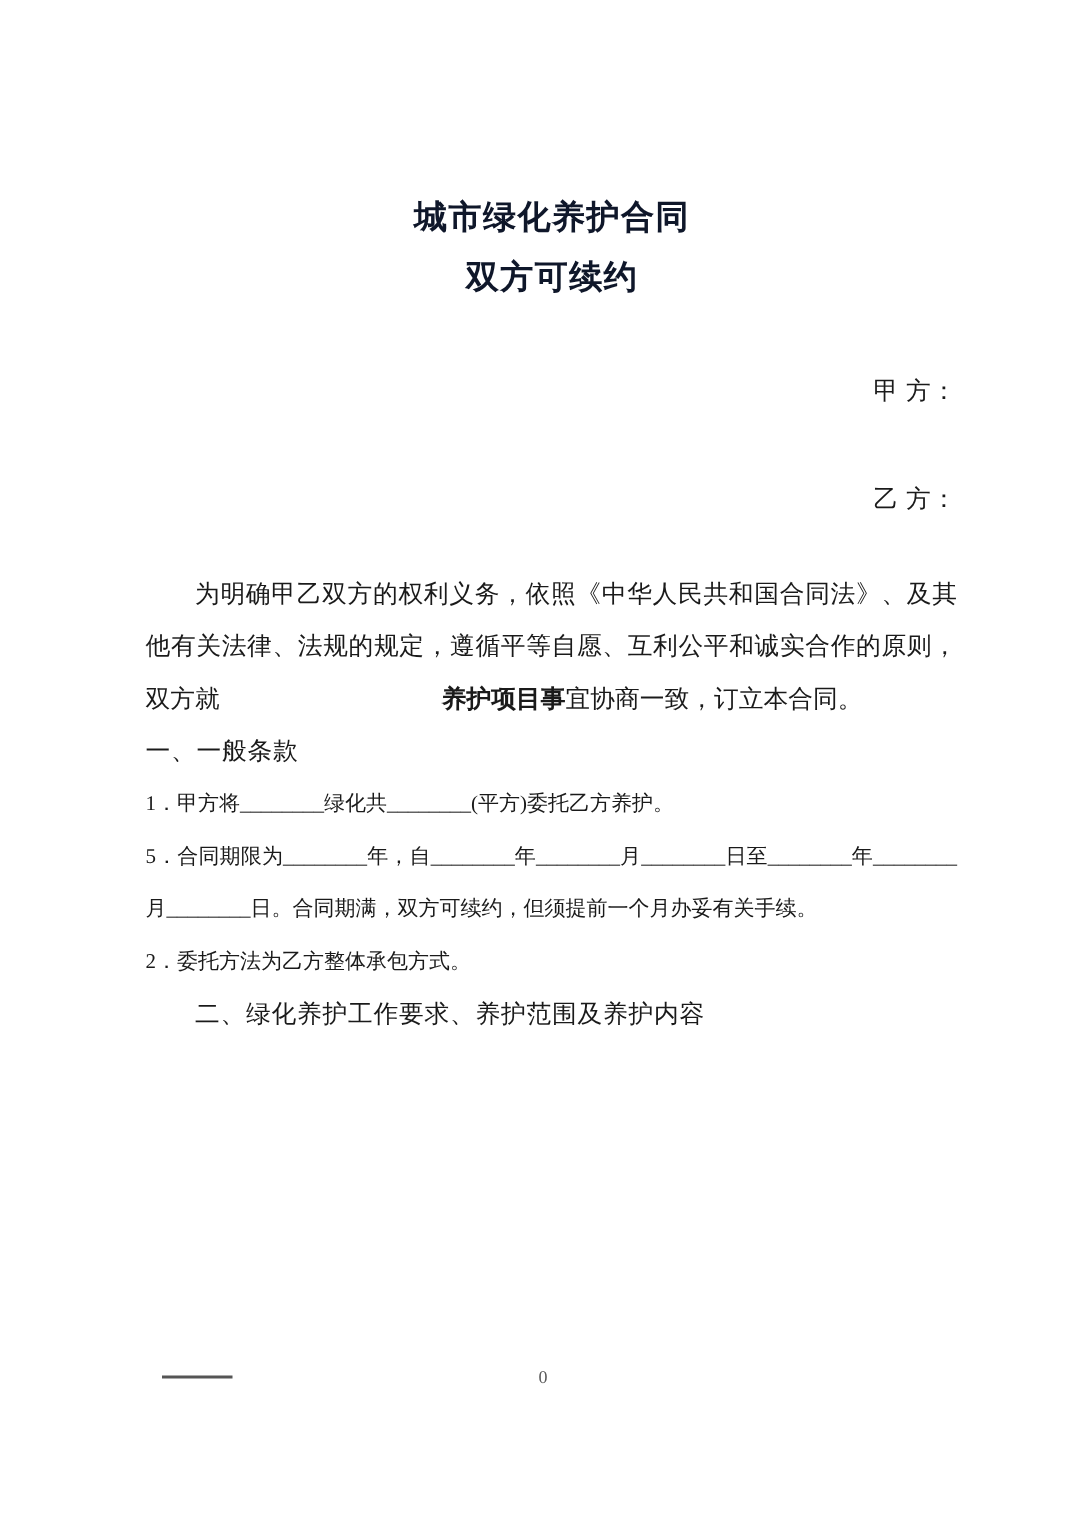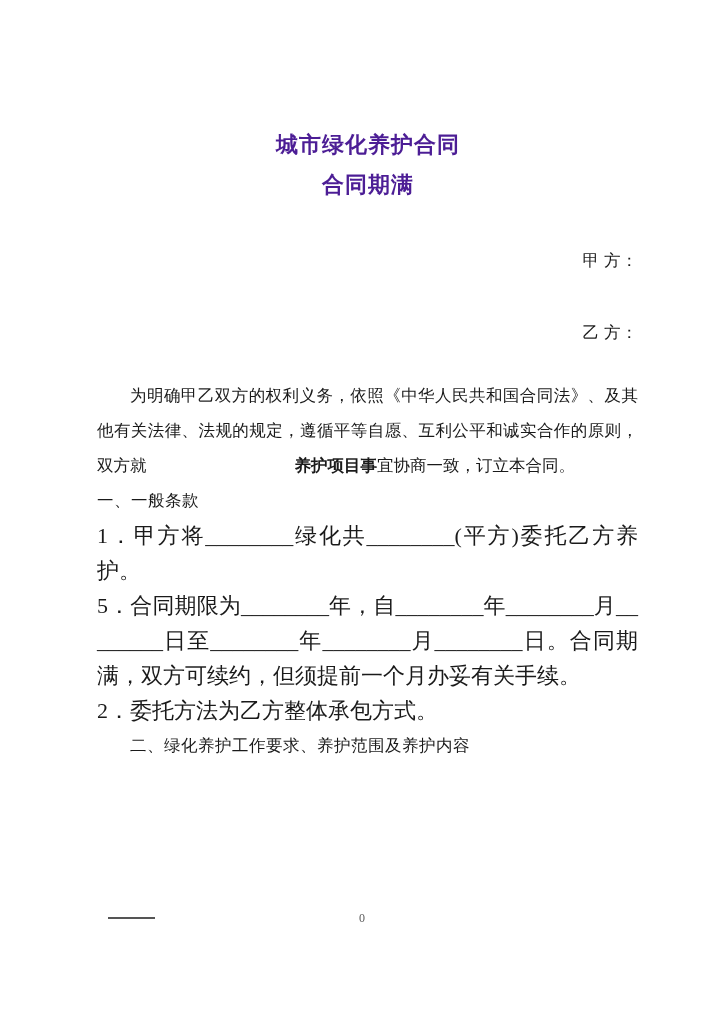--- a/index.html
+++ b/index.html
@@ -32,21 +32,21 @@
     width: 720px;
     text-align: center;
   }
   .doc-title .line {
     display: block;
     font-family: "Liberation Sans", "DejaVu Sans", sans-serif;
     font-weight: bold;
     font-size: 22px;
     line-height: 34px;
     letter-spacing: 1px;
-    color: #4c1d95;
+    color: #0f172a;
     padding-left: 16px;
   }
   .doc-title .line.second {
     margin-top: 6px;
   }
 
   
   .body-area {
     position: absolute;
     left: 97px;
@@ -78,21 +78,21 @@
     font-family: "Liberation Sans", "DejaVu Sans", sans-serif;
     font-weight: normal;
     font-size: 16.5px;
     line-height: 35px;
     margin: 0;
     letter-spacing: 0.5px;
   }
   .heading.indent2 { text-indent: 2em; }
 
   .item {
-    font-size: 22px;
+    font-size: 14px;
     line-height: 35px;
     margin: 0;
     text-align: justify;
     text-justify: inter-ideograph;
     word-break: break-all;
   }
   .item.indent2 { text-indent: 2em; }
 
   b, .b {
     font-family: "Liberation Sans", "DejaVu Sans", sans-serif;
@@ -137,21 +137,21 @@
     left: 2px;
   }
 </style>
 </head>
 <body>
 
 <div class="page">
 
   <div class="doc-title">
     <span class="line first">城市绿化养护合同</span>
-    <span class="line second">合同期满</span>
+    <span class="line second">双方可续约</span>
   </div>
 
   <div class="body-area">
 
     <p class="party-line">甲 方：</p>
 
     <div class="gap-party"></div>
 
     <p class="party-line">乙 方：</p>
 

